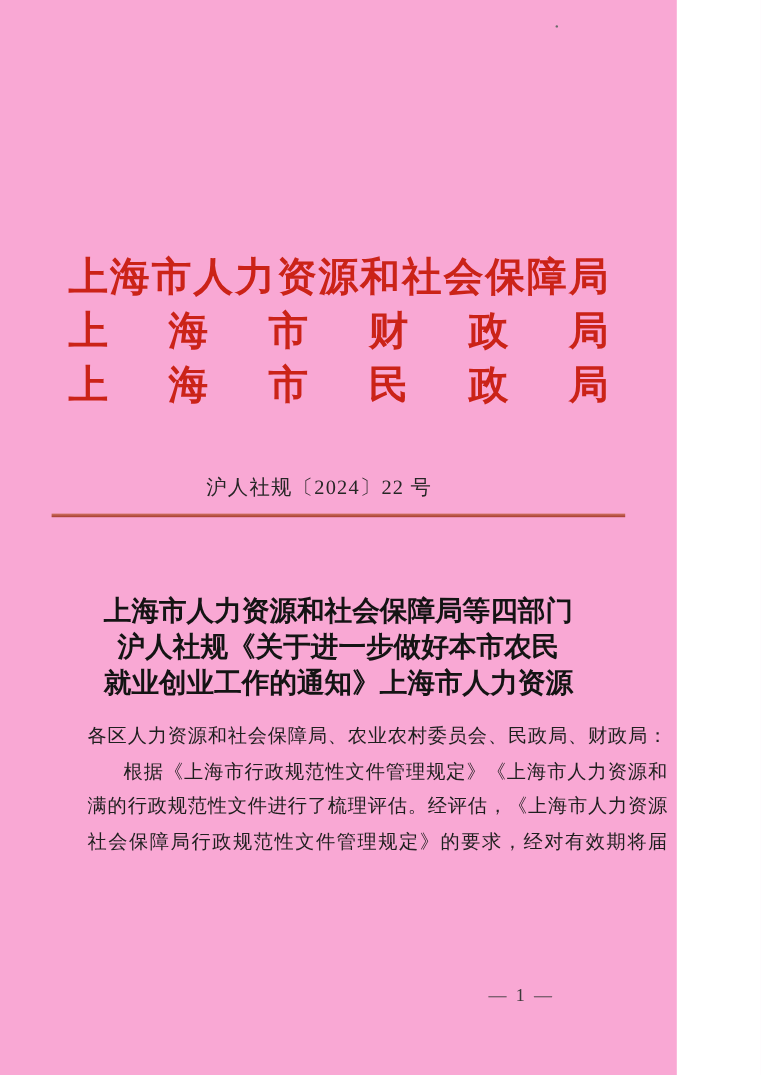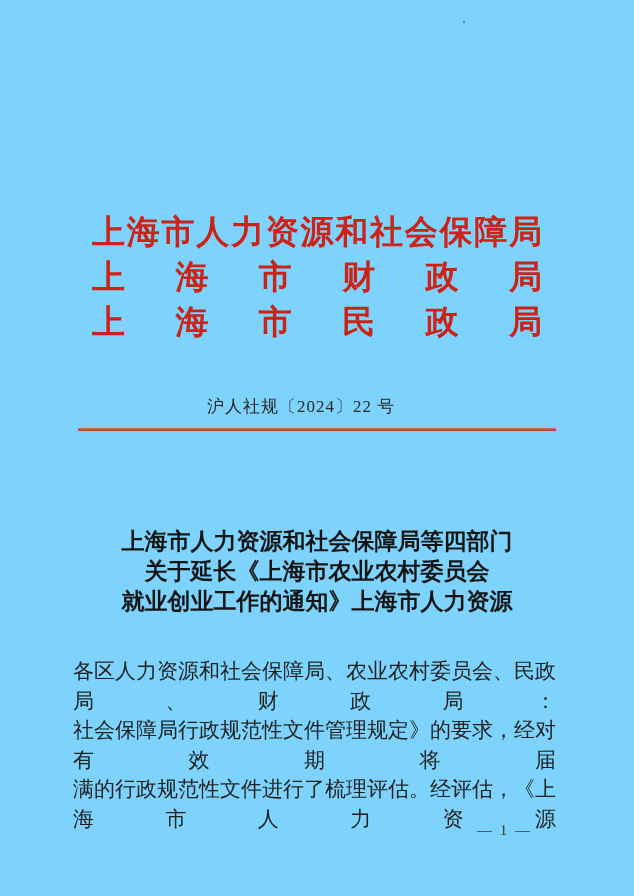--- a/index.html
+++ b/index.html
@@ -2,23 +2,23 @@
 <html><head>
 <meta charset="utf-8">
 <style>
   html, body {
     margin: 0;
     padding: 0;
     background: #ffffff;
   }
   .page {
     position: relative;
-    width: 634px;
+    width: 564px;
     height: 896px;
-    background: #7dd3fc;
+    background: #f9a8d4;
     overflow: hidden;
     font-family: "Liberation Serif", "DejaVu Serif", serif;
   }
   
   .red-header {
     width: 450px;
     margin: 210px auto 0 auto;
   }
   .agency-line {
     font-size: 33px;
@@ -41,32 +41,32 @@
   }
   
   .divider {
     width: 478px;
     height: 3px;
     margin: 11px auto 0 auto;
     background: linear-gradient(to bottom, #cf7262, #a63c30);
   }
   
   .doc-title {
-    margin-top: 96px;
+    margin-top: 64px;
     text-align: center;
     font-size: 23px;
     font-weight: bold;
     line-height: 30px;
     color: #141414;
   }
   
   .body-block {
-    margin: 40px 0 0 73px;
+    margin: 14px 0 0 73px;
     width: 483px;
-    font-size: 21px;
+    font-size: 16px;
     line-height: 29.5px;
     color: #1f1f1f;
   }
   .body-line {
     text-align: justify;
     text-align-last: justify;
     text-justify: inter-character;
   }
   .body-line.indent {
     text-indent: 30px;
@@ -104,25 +104,26 @@
     <div class="agency-line">上海市财政局</div>
     <div class="agency-line">上海市民政局</div>
   </div>
 
   <div class="doc-number">沪人社规〔2024〕22 号</div>
 
   <div class="divider"></div>
 
   <div class="doc-title">
     <div>上海市人力资源和社会保障局等四部门</div>
-    <div>关于延长《上海市农业农村委员会</div>
+    <div>沪人社规《关于进一步做好本市农民</div>
     <div>就业创业工作的通知》上海市人力资源</div>
   </div>
 
   <div class="body-block">
     <div class="body-line">各区人力资源和社会保障局、农业农村委员会、民政局、财政局：</div>
+    <div class="body-line indent">根据《上海市行政规范性文件管理规定》《上海市人力资源和</div>
+    <div class="body-line">满的行政规范性文件进行了梳理评估。经评估，《上海市人力资源</div>
     <div class="body-line">社会保障局行政规范性文件管理规定》的要求，经对有效期将届</div>
-    <div class="body-line">满的行政规范性文件进行了梳理评估。经评估，《上海市人力资源</div>
   </div>
 
   <div class="page-number">— 1 —</div>
 
 </div>
 
 </body></html>

